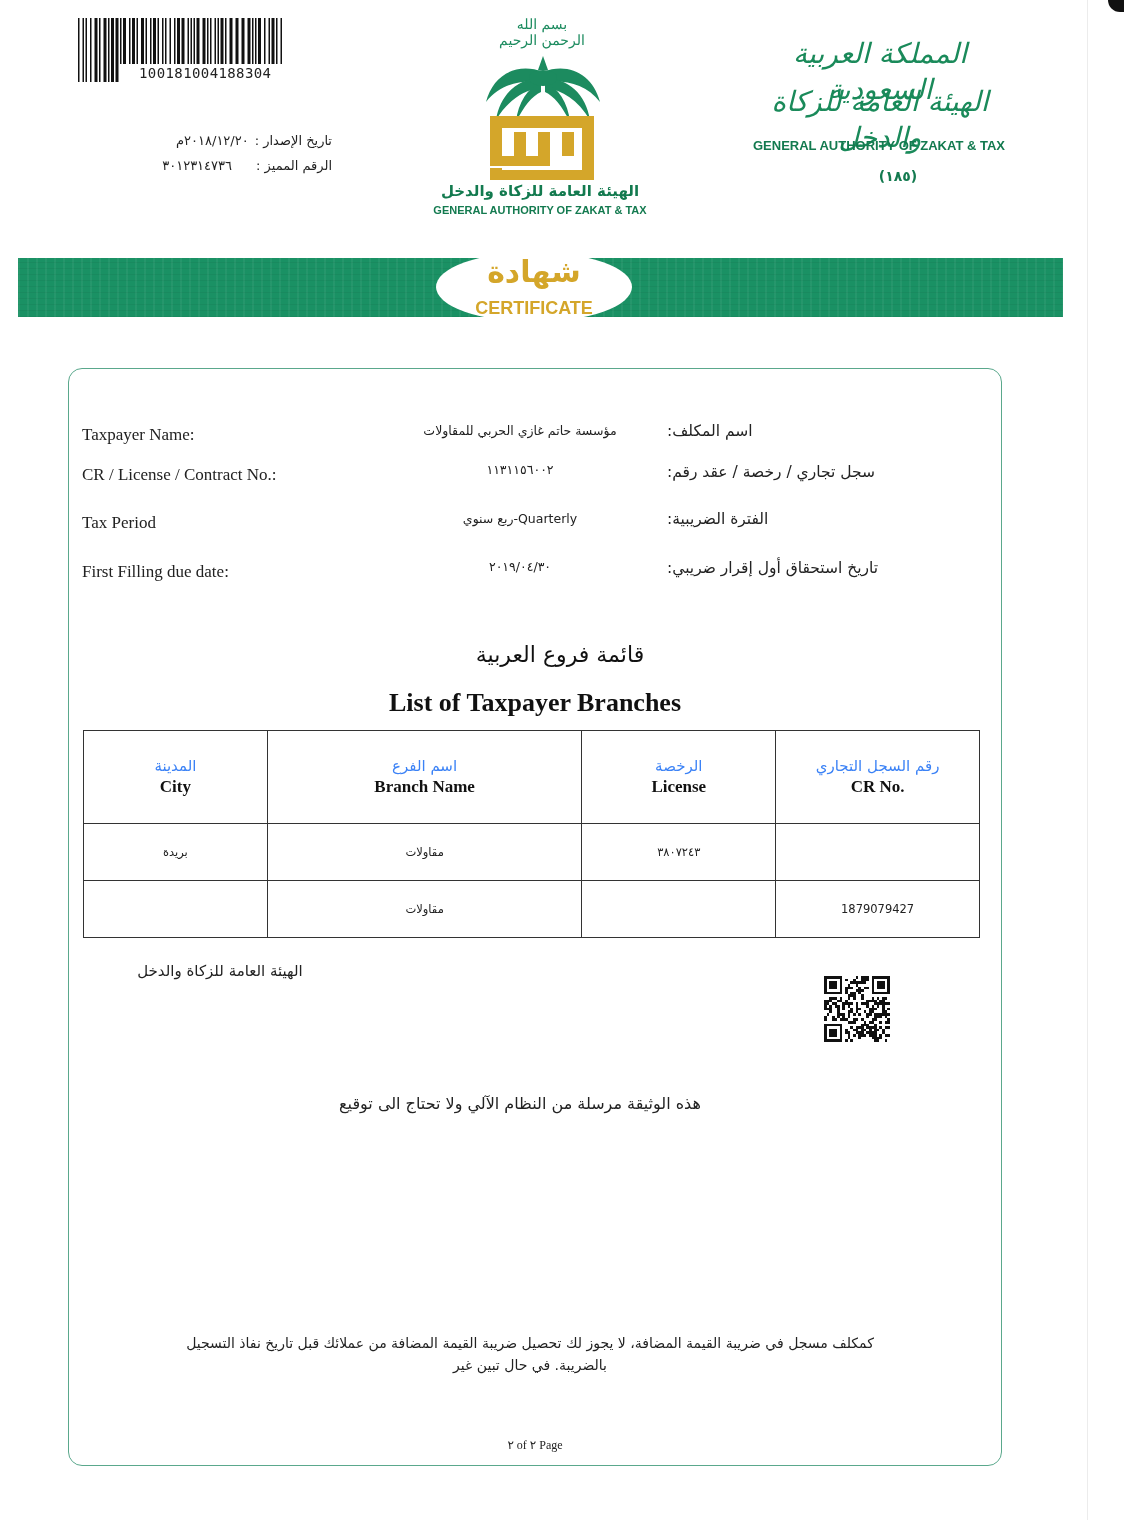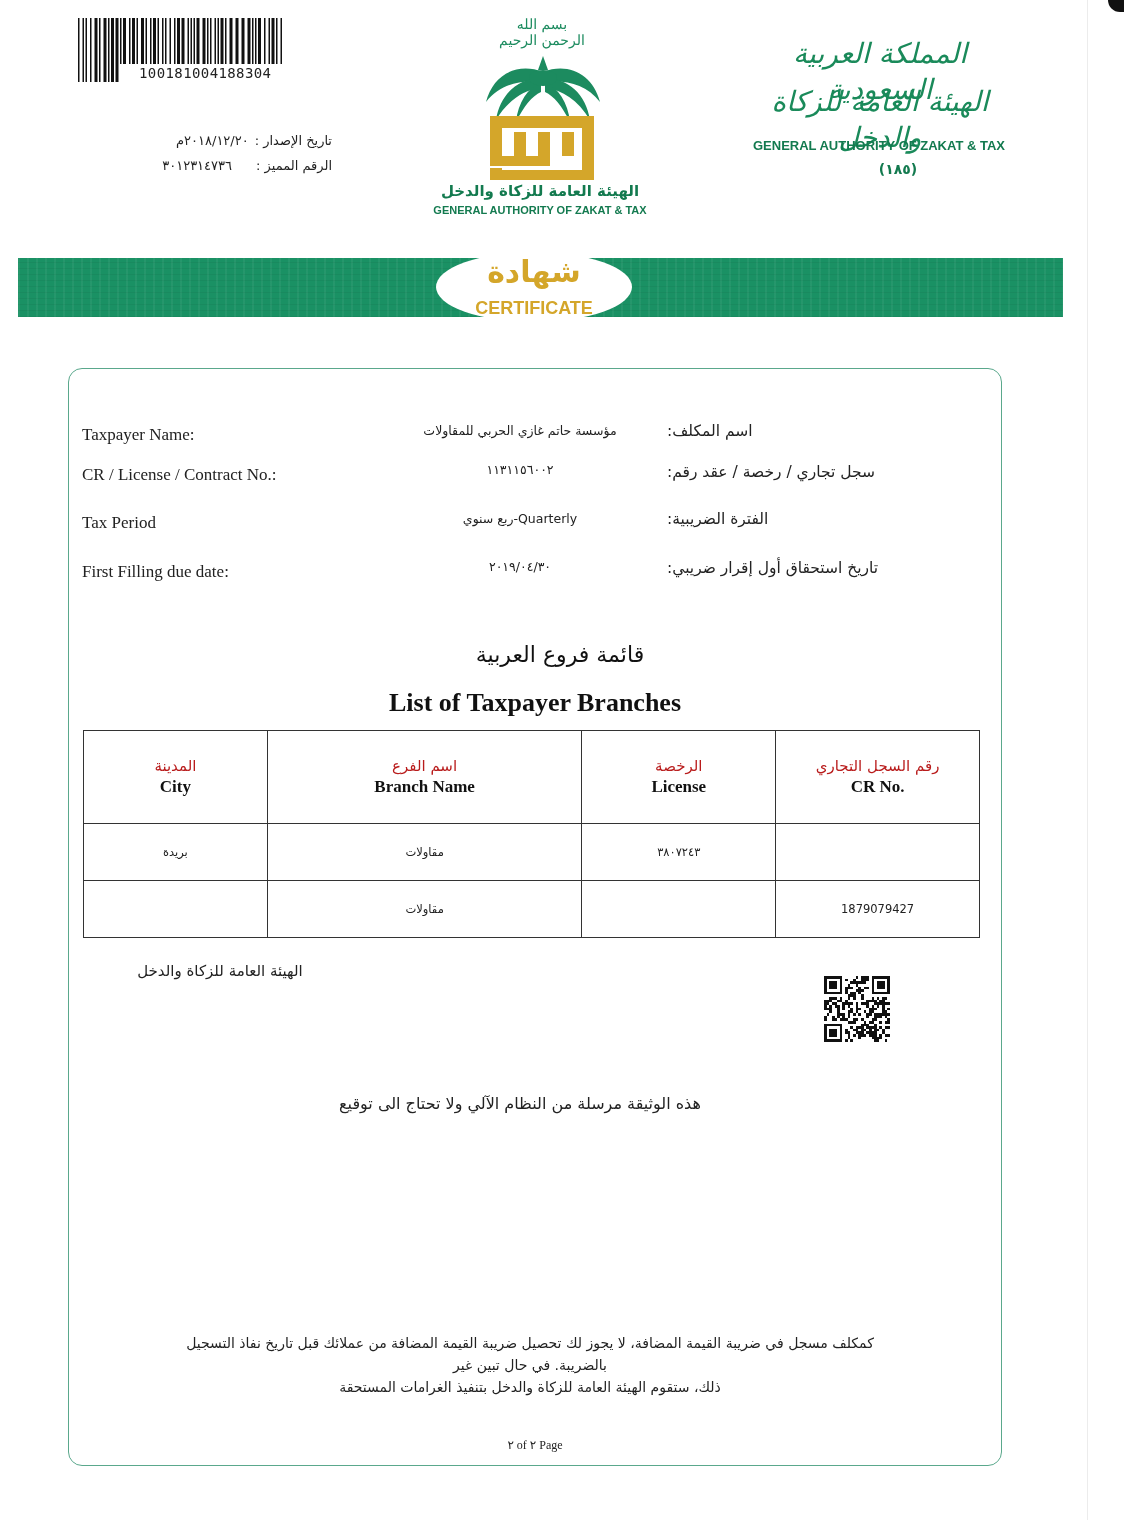--- a/index.html
+++ b/index.html
@@ -30,21 +30,21 @@
   
   .bismillah { left: 497px; top: 16px; width: 90px; height: 30px; color: #1c8b5f; font-size: 14px; text-align: center; font-family: "DejaVu Serif", serif; }
   .logo { left: 478px; top: 52px; width: 130px; height: 132px; }
   .logo-ar { left: 420px; top: 182px; width: 240px; text-align: center; color: #137a4f; font-family: "DejaVu Sans", sans-serif; font-size: 15px; font-weight: bold; }
   .logo-en { left: 420px; top: 204px; width: 240px; text-align: center; color: #137a4f; font-family: "Liberation Sans", sans-serif; font-size: 11px; font-weight: bold; }
 
   
   .ksa-ar1 { left: 750px; top: 36px; width: 260px; text-align: center; color: #1a8a5a; font-family: "DejaVu Serif", serif; font-size: 28px; line-height: 36px; font-style: italic; }
   .ksa-ar2 { left: 750px; top: 84px; width: 260px; text-align: center; color: #1a8a5a; font-family: "DejaVu Serif", serif; font-size: 28px; line-height: 36px; font-style: italic; }
   .ksa-en { left: 748px; top: 138px; width: 262px; text-align: center; color: #137a4f; font-family: "Liberation Sans", sans-serif; font-size: 13px; font-weight: bold; }
-  .ksa-code { left: 848px; top: 161px; width: 100px; text-align: center; color: #137a4f; font-family: "DejaVu Sans", sans-serif; font-size: 14px; font-weight: bold; }
+  .ksa-code { left: 848px; top: 168px; width: 100px; text-align: center; color: #137a4f; font-family: "DejaVu Sans", sans-serif; font-size: 14px; font-weight: bold; }
 
   
   .banner { left: 18px; top: 258px; width: 1045px; height: 59px; background: #1a9164;
     background-image:
       repeating-linear-gradient(90deg, rgba(255,255,255,0.05) 0 2px, transparent 2px 9px),
       repeating-linear-gradient(0deg, rgba(0,0,0,0.05) 0 1px, transparent 1px 6px);
   }
   .banner-pill { left: 436px; top: 252px; width: 196px; height: 70px; background: #fff; border-radius: 50%; }
   .banner-ar { left: 436px; top: 252px; width: 196px; text-align: center; color: #d4a62a; font-family: "DejaVu Sans", sans-serif; font-size: 30px; font-weight: bold; line-height: 40px; }
   .banner-en { left: 436px; top: 296px; width: 196px; text-align: center; color: #d4a62a; font-family: "Liberation Sans", sans-serif; font-size: 18px; font-weight: bold; line-height: 24px; }
@@ -57,21 +57,21 @@
   .info-label-ar { right: 157px; width: 300px; text-align: left; direction: rtl; font-family: "DejaVu Sans", sans-serif; font-size: 15.5px; color: #222; }
 
   .list-ar { left: 300px; top: 642px; width: 520px; text-align: center; direction: rtl; font-family: "DejaVu Sans", sans-serif; font-size: 22px; color: #111; }
   .list-en { left: 250px; top: 688px; width: 570px; text-align: center; font-family: "Liberation Serif", serif; font-size: 26px; font-weight: bold; color: #111; }
 
   
   table.branches { position: absolute; left: 83px; top: 730px; width: 897px; border-collapse: collapse; }
   table.branches th, table.branches td { border: 1.5px solid #333; text-align: center; vertical-align: middle; padding: 0; }
   table.branches th { height: 92px; }
   table.branches td { height: 56px; font-family: "DejaVu Sans", sans-serif; font-size: 11.5px; color: #222; direction: rtl; }
-  .th-ar { display: block; font-family: "DejaVu Sans", sans-serif; font-size: 15px; font-weight: normal; direction: rtl; margin-bottom: 2px; color: #b91c1c; }
+  .th-ar { display: block; font-family: "DejaVu Sans", sans-serif; font-size: 15px; font-weight: normal; direction: rtl; margin-bottom: 2px; color: #3b82f6; }
   .th-en { display: block; font-family: "Liberation Serif", serif; font-size: 17px; font-weight: bold; color: #111; }
 
   .authority-sign { left: 120px; top: 962px; width: 200px; text-align: center; direction: rtl; font-family: "DejaVu Sans", sans-serif; font-size: 15px; color: #222; }
   .qr { left: 824px; top: 976px; width: 66px; height: 66px; }
   .no-sign { left: 300px; top: 1094px; width: 440px; text-align: center; direction: rtl; font-family: "DejaVu Sans", sans-serif; font-size: 16px; color: #222; }
 
   .notice { left: 160px; top: 1332px; width: 740px; text-align: center; direction: rtl; font-family: "DejaVu Sans", sans-serif; font-size: 14px; line-height: 22px; color: #222; }
   .page-no { left: 460px; top: 1438px; width: 150px; text-align: center; font-family: "Liberation Serif", serif; font-size: 12px; color: #222; }
 </style>
 </head>
@@ -472,15 +472,14 @@
       <rect x="20" y="2" width="3" height="3" fill="#111"></rect>
       <rect x="0" y="18" width="7" height="7" fill="#111"></rect>
       <rect x="1" y="19" width="5" height="5" fill="#fff"></rect>
       <rect x="2" y="20" width="3" height="3" fill="#111"></rect>
     </svg>
 </div>
 <div class="abs no-sign">هذه الوثيقة مرسلة من النظام الآلي ولا تحتاج الى توقيع</div>
 
 <div class="abs notice">
   <div>كمكلف مسجل في ضريبة القيمة المضافة، لا يجوز لك تحصيل ضريبة القيمة المضافة من عملائك قبل تاريخ نفاذ التسجيل بالضريبة. في حال تبين غير</div>
-  <div>ذلك، ستقوم الهيئة العامة للزكاة والدخل بتنفيذ الغرامات المستحقة</div>
 </div>
 <div class="abs page-no">٢ of ٢ Page</div>
 
 </body></html>

